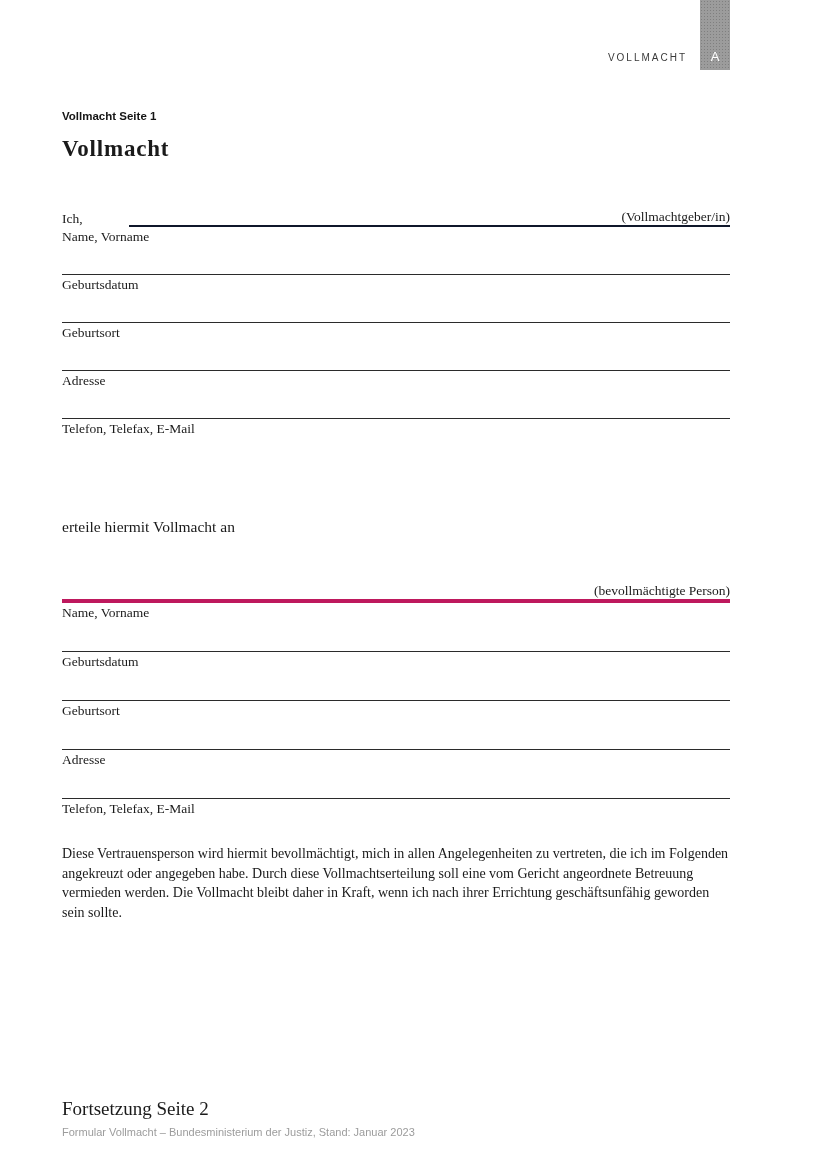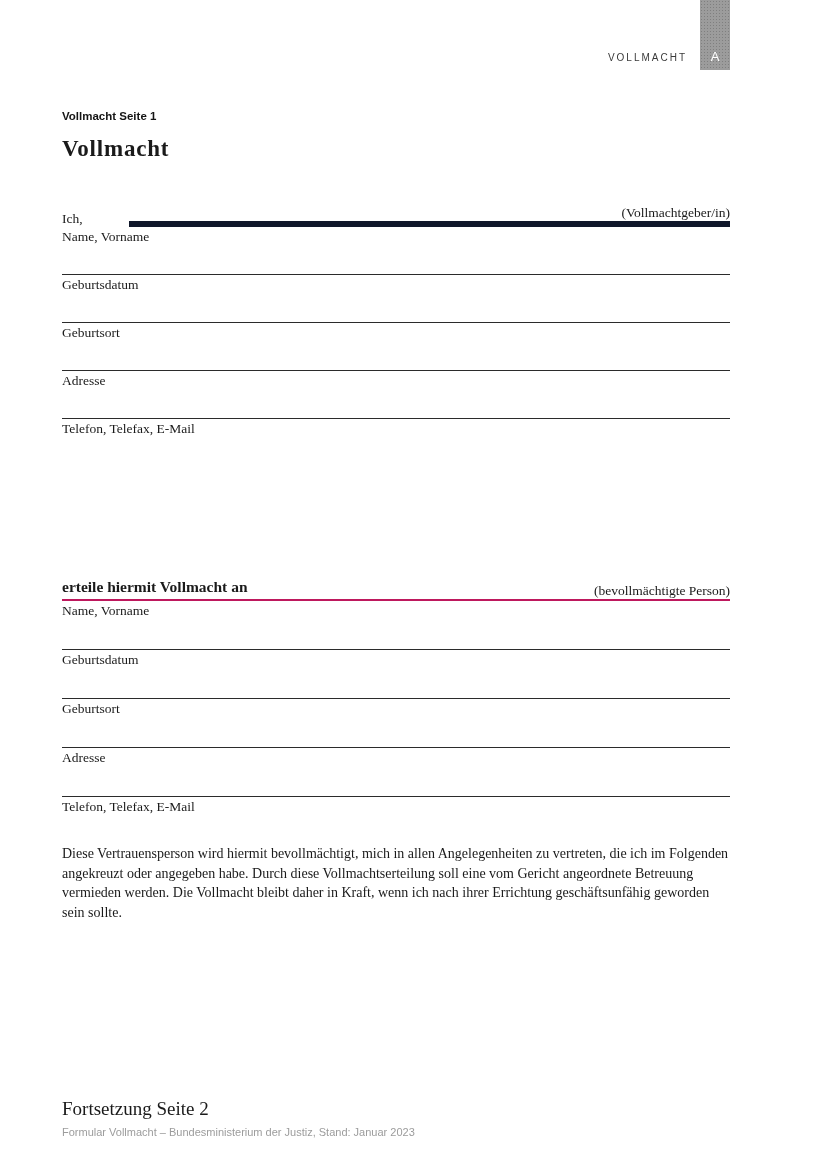--- a/index.html
+++ b/index.html
@@ -54,41 +54,41 @@
   .principal { top: 205px; }
   .grant-block { top: 578px; }
 
   .intro-row {
     display: flex; align-items: flex-end;
     height: 22px; font-size: 13.5px; gap: 40px;
   }
   .intro { flex: 0 0 auto; padding-right: 6px; }
   .fill-line {
     flex: 1; height: 100%;
-    border-bottom: 6px solid #0f172a;
+    border-bottom: 2px solid #0f172a;
     display: flex; align-items: flex-end; justify-content: flex-end;
   }
   .hint { font-size: 13.5px; }
   .hint-row {
     height: 21px;
-    border-bottom: 2px solid #be185d;
+    border-bottom: 4px solid #be185d;
     display: flex; align-items: flex-end; justify-content: flex-end;
     font-size: 13.5px;
   }
   .field-label {
     height: 19px; box-sizing: border-box; padding-top: 2px;
     font-size: 13.5px; line-height: 16px;
   }
   .write-area { border-bottom: 1px solid #2b2b2b; }
   .principal .write-area { height: 28px; }
   .grant-block .write-area { height: 29px; }
 
   .grant-heading {
-    position: absolute; left: 62px; top: 578px; margin: 0;
-    font-size: 15.5px; font-weight: bold;
+    position: absolute; left: 62px; top: 518px; margin: 0;
+    font-size: 15.5px; font-weight: normal;
   }
 
   
   .paragraphs {
     position: absolute; left: 62px; top: 844px; width: 668px;
     font-size: 14px; line-height: 19.5px;
   }
   .paragraphs p { margin: 0 0 20px 0; }
 
   .continuation {

